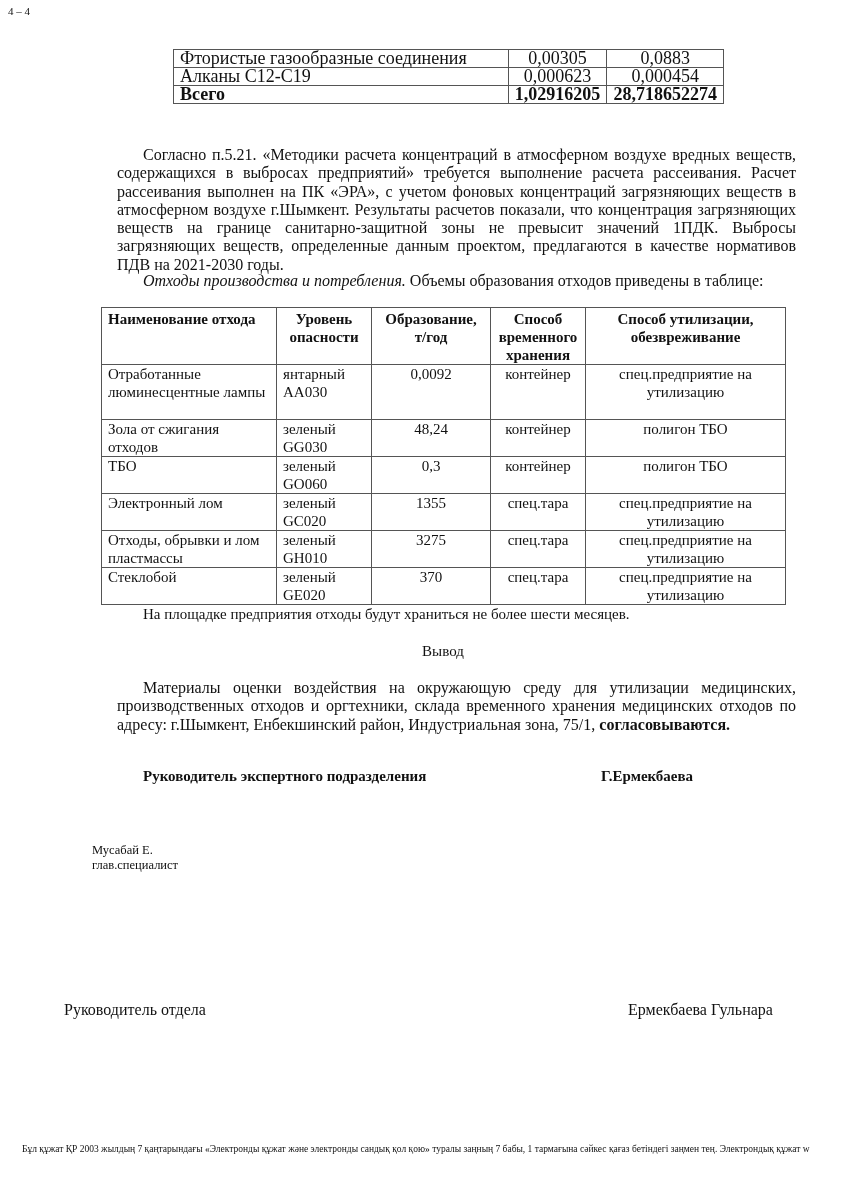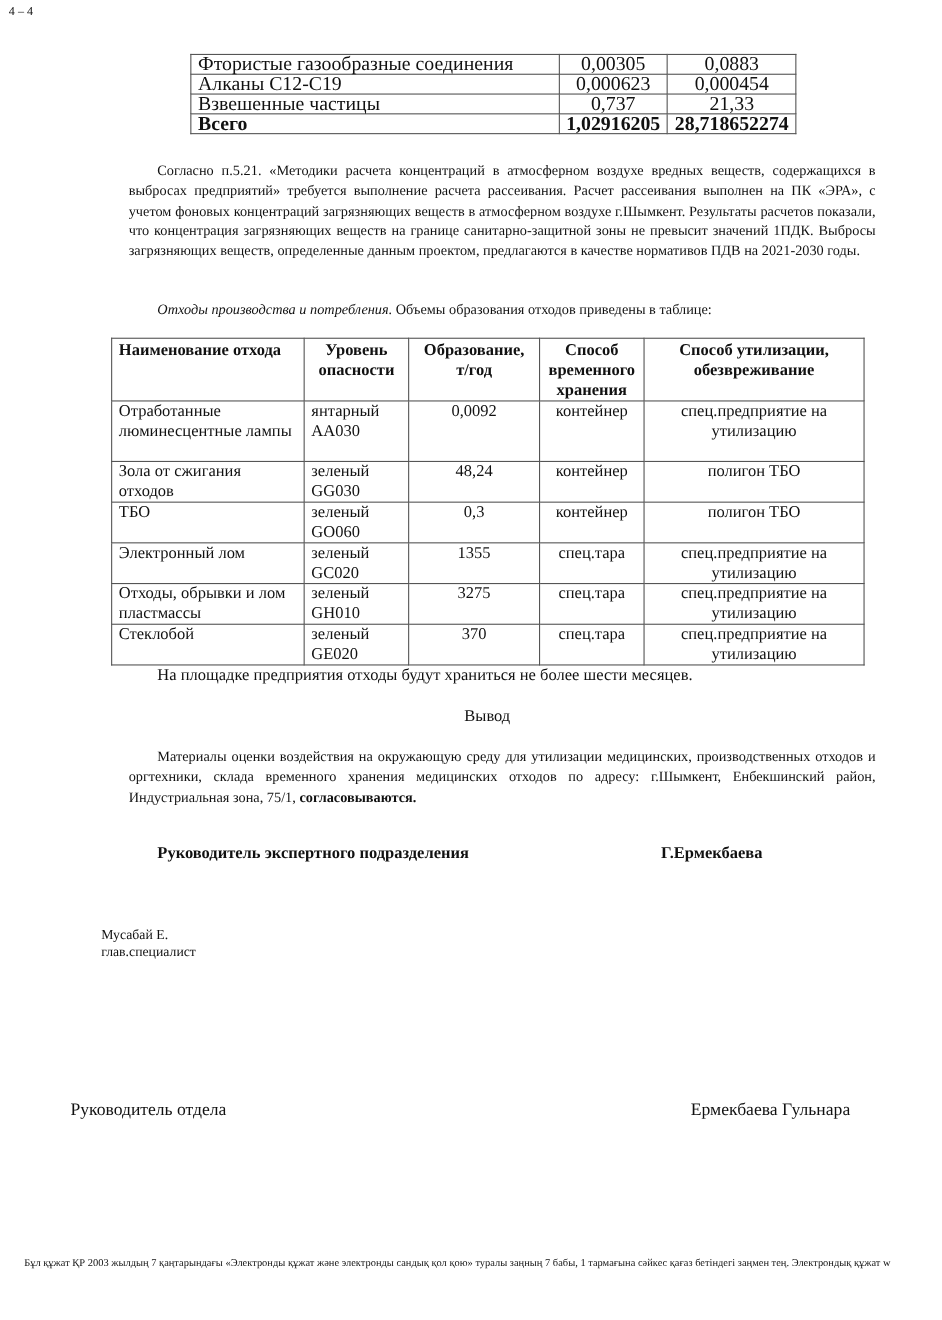--- a/index.html
+++ b/index.html
@@ -14,21 +14,21 @@
 
   table { border-collapse: collapse; }
   .emissions { position: absolute; left: 173px; top: 49px; width: 551px; font-size: 18px; }
   .emissions td { border: 1.5px solid #555; padding: 0 6px; height: 17px; line-height: 17px; }
   .emissions td.num { text-align: center; }
   .emissions td.c1 { width: 324px; }
   .emissions td.c2 { width: 86px; }
   .emissions td.c3 { width: 88px; }
   .emissions tr.total td { font-weight: bold; }
 
-  .para { position: absolute; left: 117px; width: 679px; text-align: justify; line-height: 18.3px; font-size: 13px; }
+  .para { position: absolute; left: 117px; width: 679px; text-align: justify; line-height: 18.3px; font-size: 16px; }
   .para .indent { display: inline-block; width: 26px; }
   .p1 { top: 146px; }
   .p2 { top: 272px; }
   .p2 i { font-style: italic; }
 
   .waste { position: absolute; left: 101px; top: 307px; width: 685px; font-size: 15px; }
   .waste th, .waste td { border: 1.5px solid #555; vertical-align: top; line-height: 18px; padding: 0 6px; }
   .waste th { font-weight: bold; text-align: center; padding-top: 2px; padding-bottom: 0; }
   .waste th.left { text-align: left; }
   .waste td.center { text-align: center; }
@@ -60,25 +60,20 @@
   <tbody>
     <tr>
       <td class="c1">Фтористые газообразные соединения</td>
       <td class="c2 num">0,00305</td>
       <td class="c3 num">0,0883</td>
     </tr>
     <tr>
       <td class="c1">Алканы С12-С19</td>
       <td class="c2 num">0,000623</td>
       <td class="c3 num">0,000454</td>
-    </tr>
-    <tr>
-      <td class="c1">Взвешенные частицы</td>
-      <td class="c2 num">0,737</td>
-      <td class="c3 num">21,33</td>
     </tr>
     <tr class="total">
       <td class="c1">Всего</td>
       <td class="c2 num">1,02916205</td>
       <td class="c3 num">28,718652274</td>
     </tr>
   </tbody>
 </table>
 
 <div class="para p1"><span class="indent"></span><span>Согласно п.5.21. «Методики расчета концентраций в атмосферном воздухе вредных веществ, содержащихся в выбросах предприятий» требуется выполнение расчета рассеивания. Расчет рассеивания выполнен на ПК «ЭРА», с учетом фоновых концентраций загрязняющих веществ в атмосферном воздухе г.Шымкент. Результаты расчетов показали, что концентрация загрязняющих веществ на границе санитарно-защитной зоны не превысит значений 1ПДК. Выбросы загрязняющих веществ, определенные данным проектом, предлагаются в качестве нормативов ПДВ на 2021-2030 годы.</span></div>

